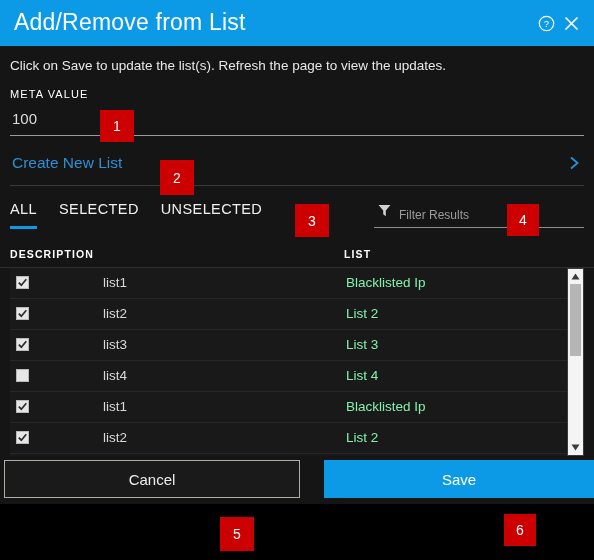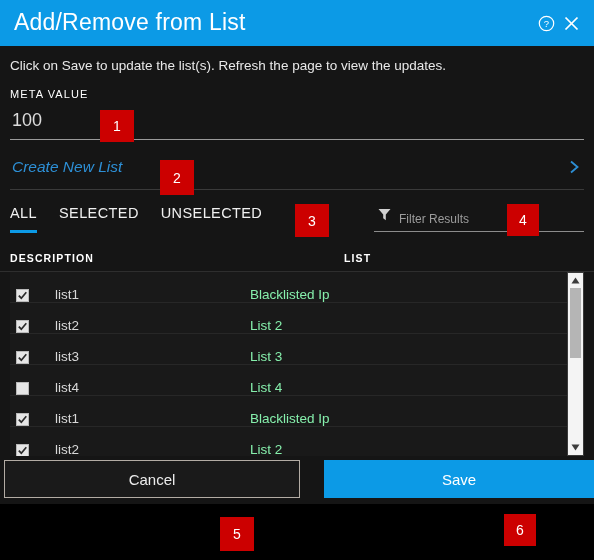--- a/index.html
+++ b/index.html
@@ -77,38 +77,37 @@
     border-bottom: 1px solid #9a9a9a;
     padding-bottom: 6px;
   }
   .field-input {
     width: 100%;
     background: transparent;
     border: none;
     outline: none;
     color: #dcdcdc;
     font-family: "Liberation Sans", sans-serif;
-    font-size: 18px;
+    font-size: 15px;
     padding: 0 2px 2px 2px;
   }
 
   
   .create-row {
     margin: 0 10px;
     padding: 18px 2px 13px 2px;
     border-bottom: 1px solid #3a3a3a;
     display: flex;
     align-items: center;
     cursor: pointer;
   }
   .create-label {
     flex: 1;
     color: #2d8fd5;
     font-size: 15.5px;
-    font-style: italic;
   }
   .chevron { width: 16px; height: 16px; }
 
   
   .tabs-row {
     display: flex;
     align-items: center;
     padding: 12px 10px 0 10px;
     height: 48px;
   }
@@ -172,25 +171,26 @@
     overflow: hidden;
     margin: 0 10px 0 10px;
     display: flex;
   }
   .rows {
     flex: 1;
     overflow: hidden;
   }
   .row {
     display: flex;
-    align-items: flex-end;
+    align-items: center;
     height: 31px;
     min-height: 31px;
     border-bottom: 1px solid #272727;
     background: #191919;
+    gap: 48px;
   }
   .cell-check {
     width: 45px;
     display: flex;
     align-items: center;
     padding-left: 6px;
   }
   .cbx {
     width: 13px;
     height: 13px;

